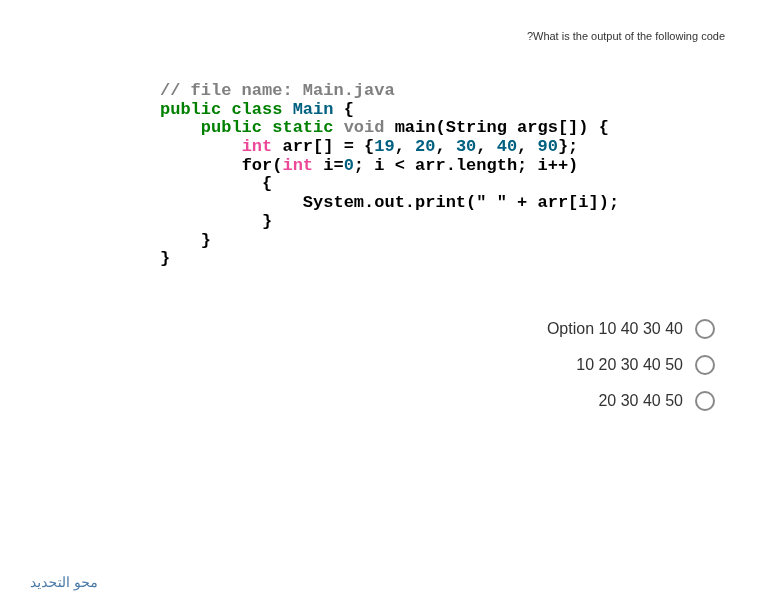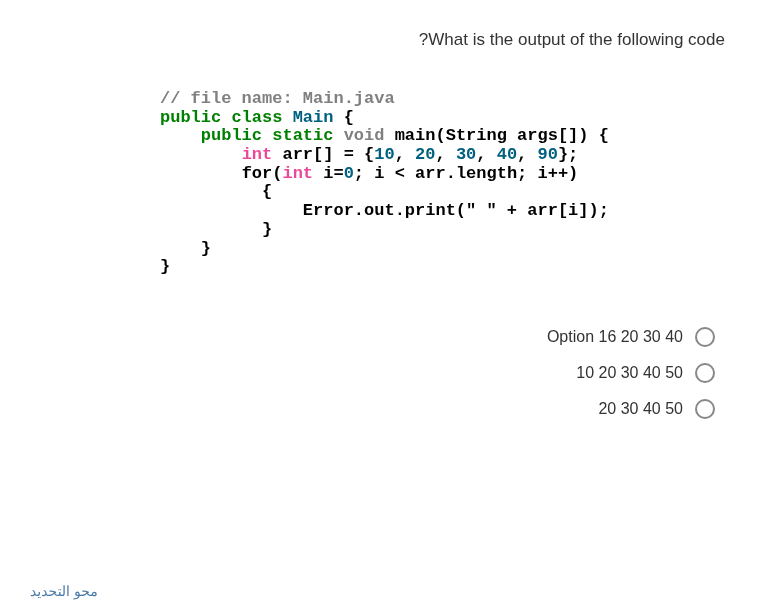--- a/index.html
+++ b/index.html
@@ -7,21 +7,21 @@
     padding: 20px 30px;
     font-family: Arial, sans-serif;
     background: #fff;
     width: 705px;
     height: 574px;
     position: relative;
   }
   .question-title {
     text-align: right;
     color: #333;
-    font-size: 17px;
+    font-size: 11px;
     margin: 10px 0 40px 0;
     padding-right: 10px;
   }
   .code-block {
     font-family: "Courier New", monospace;
     font-size: 17px;
     font-weight: bold;
     line-height: 1.1;
     white-space: pre;
     margin-left: 130px;
@@ -70,47 +70,47 @@
   .radio.selected::after {
     content: "";
     width: 8px;
     height: 8px;
     background: #6a9a00;
     border-radius: 50%;
     display: block;
   }
   .clear-link {
     position: absolute;
-    bottom: 15px;
+    bottom: 24px;
     left: 30px;
     color: #4a7aa8;
     font-size: 14px;
     cursor: pointer;
     direction: rtl;
   }
 </style>
 </head>
 <body>
 
 <div class="question-title">?What is the output of the following code</div>
 
 <div class="code-block"><span class="comment">// file name: Main.java</span>
 <span class="keyword-public">public</span> <span class="keyword-class">class</span> <span class="classname">Main</span> <span class="plain">{</span>
     <span class="keyword-public">public</span> <span class="keyword-static">static</span> <span class="keyword-void">void</span> <span class="plain">main(String args</span><span class="plain">[]) {</span>
-        <span class="keyword-int">int</span> <span class="plain">arr</span><span class="plain">[]</span><span class="plain"> = </span><span class="plain">{</span><span class="number">10</span>, <span class="number">20</span>, <span class="number">30</span>, <span class="number">40</span>, <span class="number">90</span><span class="plain">};</span>
+        <span class="keyword-int">int</span> <span class="plain">arr</span><span class="plain">[]</span><span class="plain"> = </span><span class="plain">{</span><span class="number">19</span>, <span class="number">20</span>, <span class="number">30</span>, <span class="number">40</span>, <span class="number">90</span><span class="plain">};</span>
         <span class="plain">for(</span><span class="keyword-int">int</span><span class="plain"> i=</span><span class="number">0</span><span class="plain">; i &lt; arr.length; i++)</span>
           <span class="plain">{</span>
-              <span class="plain">Error.out.print(</span><span class="string">" "</span><span class="plain"> + arr[i]);</span>
+              <span class="plain">System.out.print(</span><span class="string">" "</span><span class="plain"> + arr[i]);</span>
           <span class="plain">}</span>
     <span class="plain">}</span>
 <span class="plain">}</span></div>
 
 <div class="options">
   <div class="option">
-    <span class="option-label">Option 16 20 30 40</span>
+    <span class="option-label">Option 10 40 30 40</span>
     <span class="radio"></span>
   </div>
   <div class="option">
     <span class="option-label">10 20 30 40 50</span>
     <span class="radio"></span>
   </div>
   <div class="option">
     <span class="option-label">20 30 40 50</span>
     <span class="radio"></span>
   </div>

